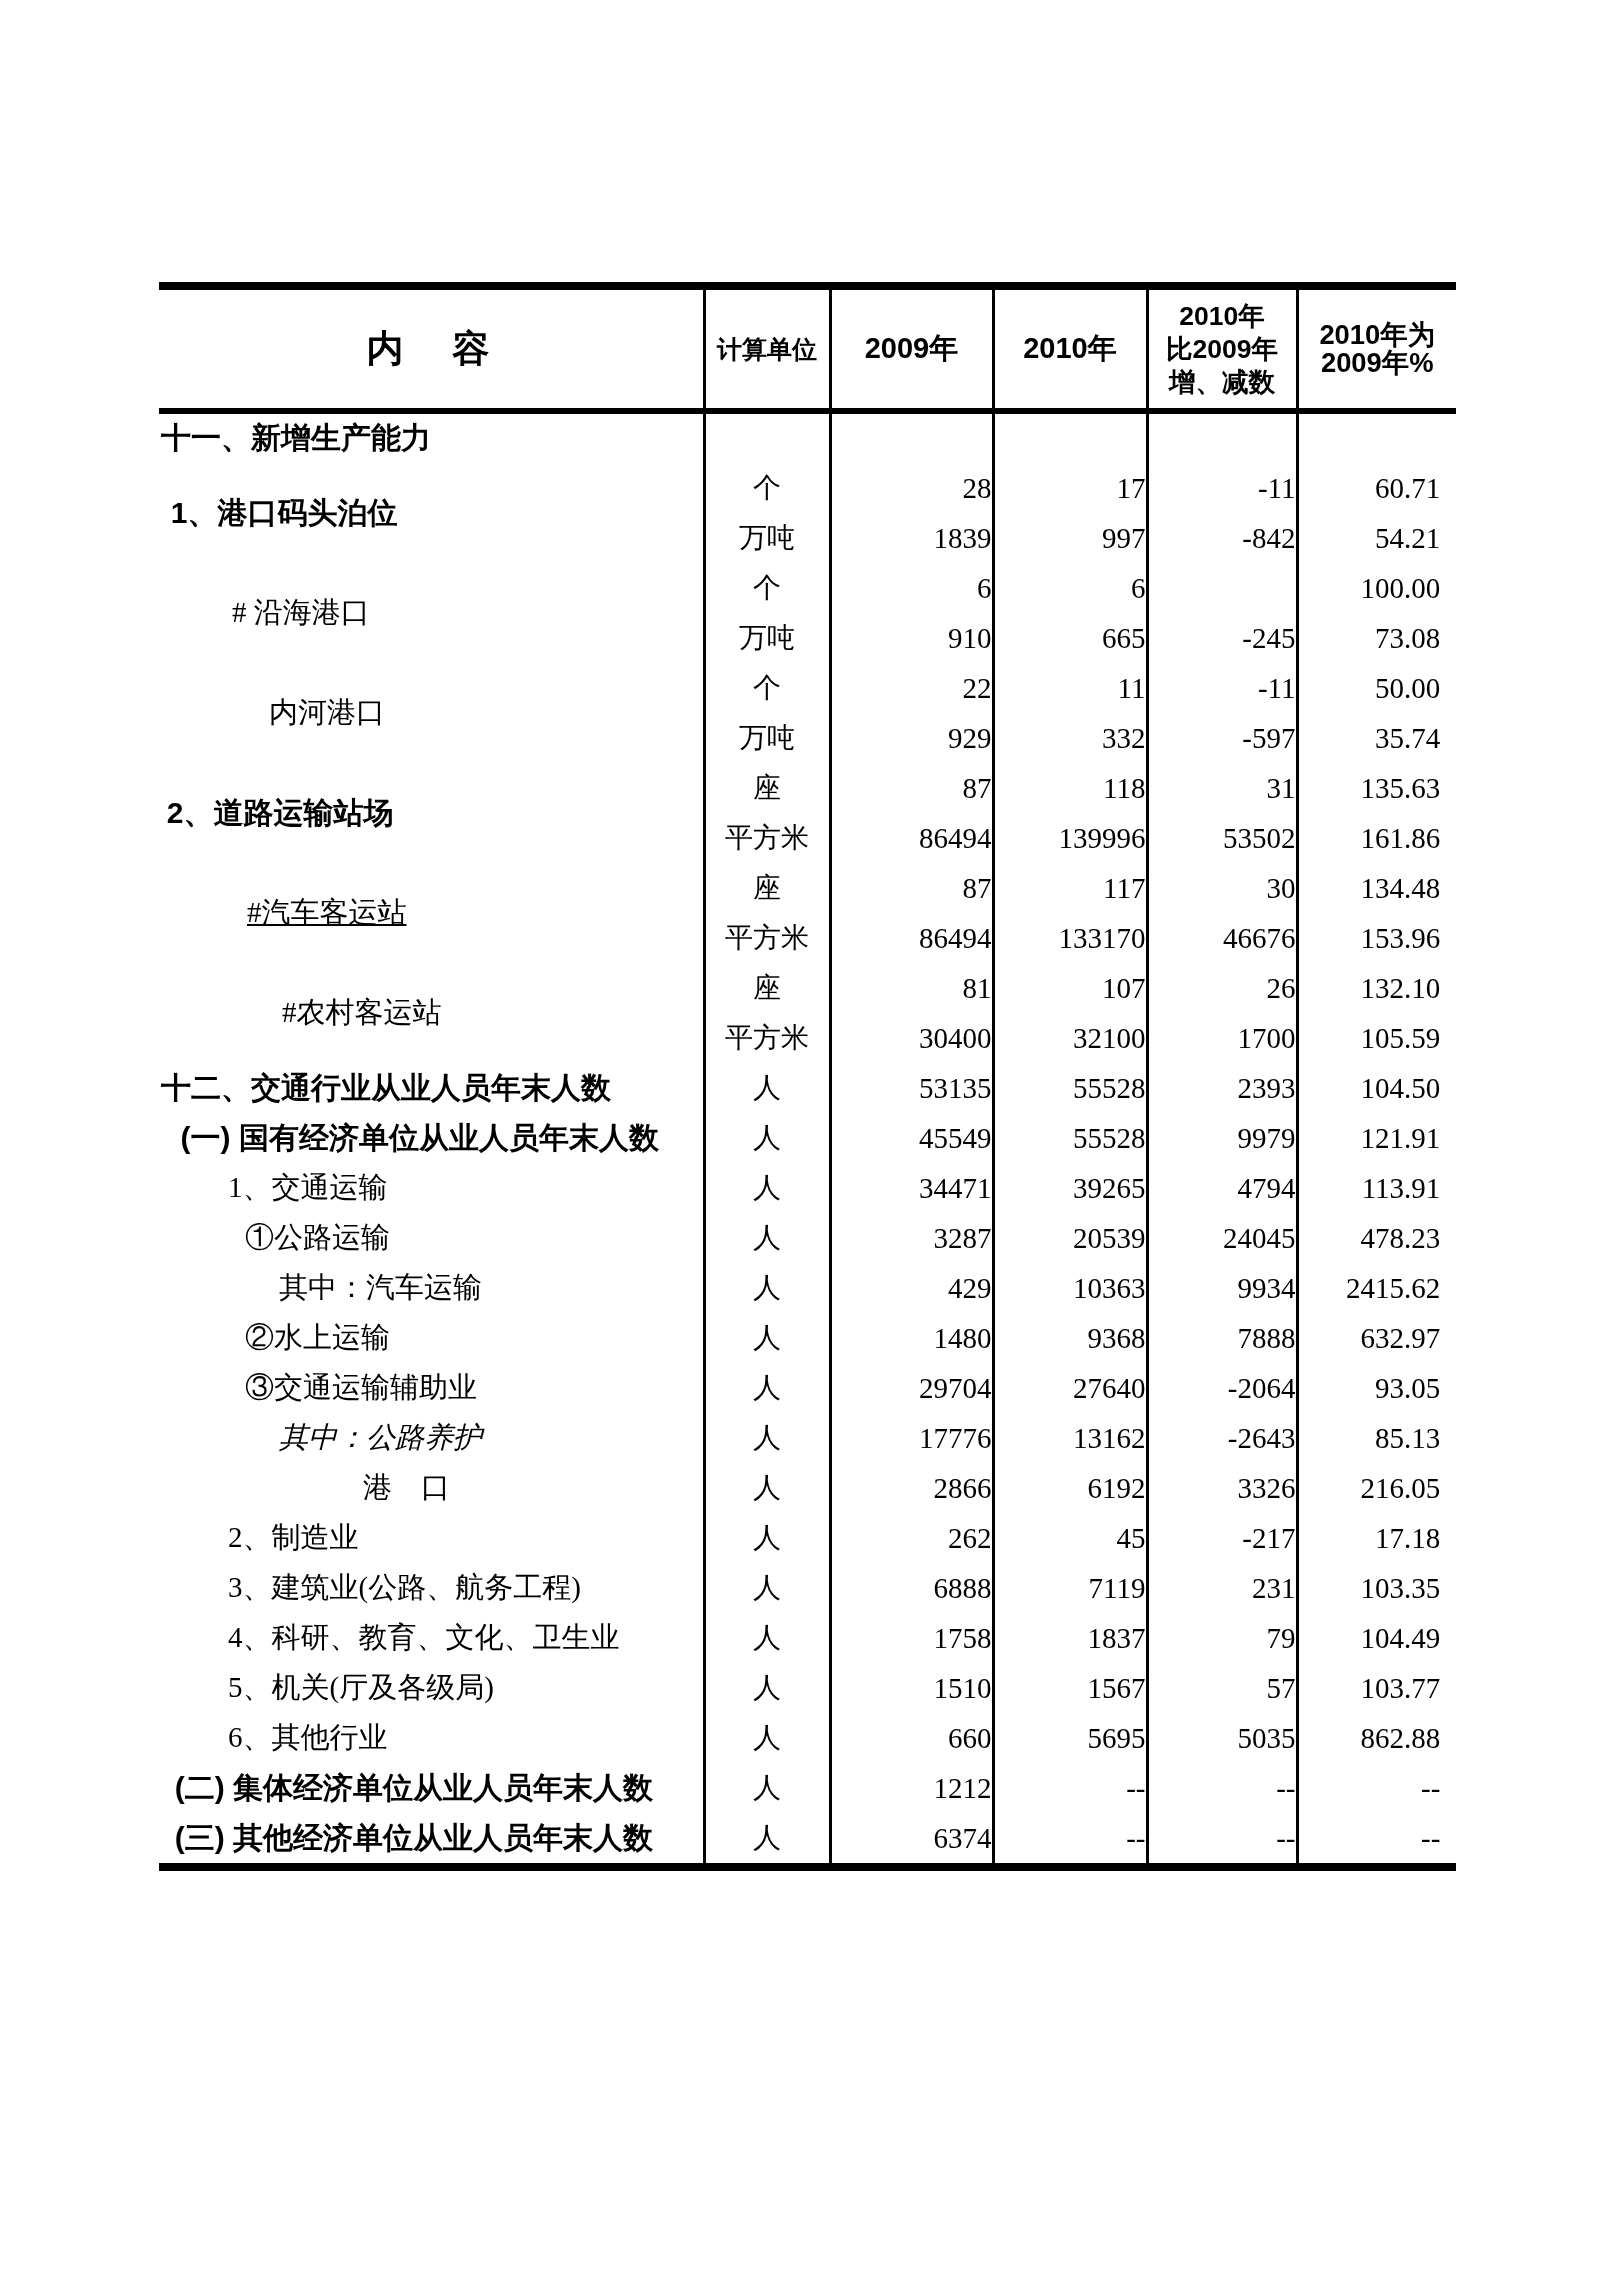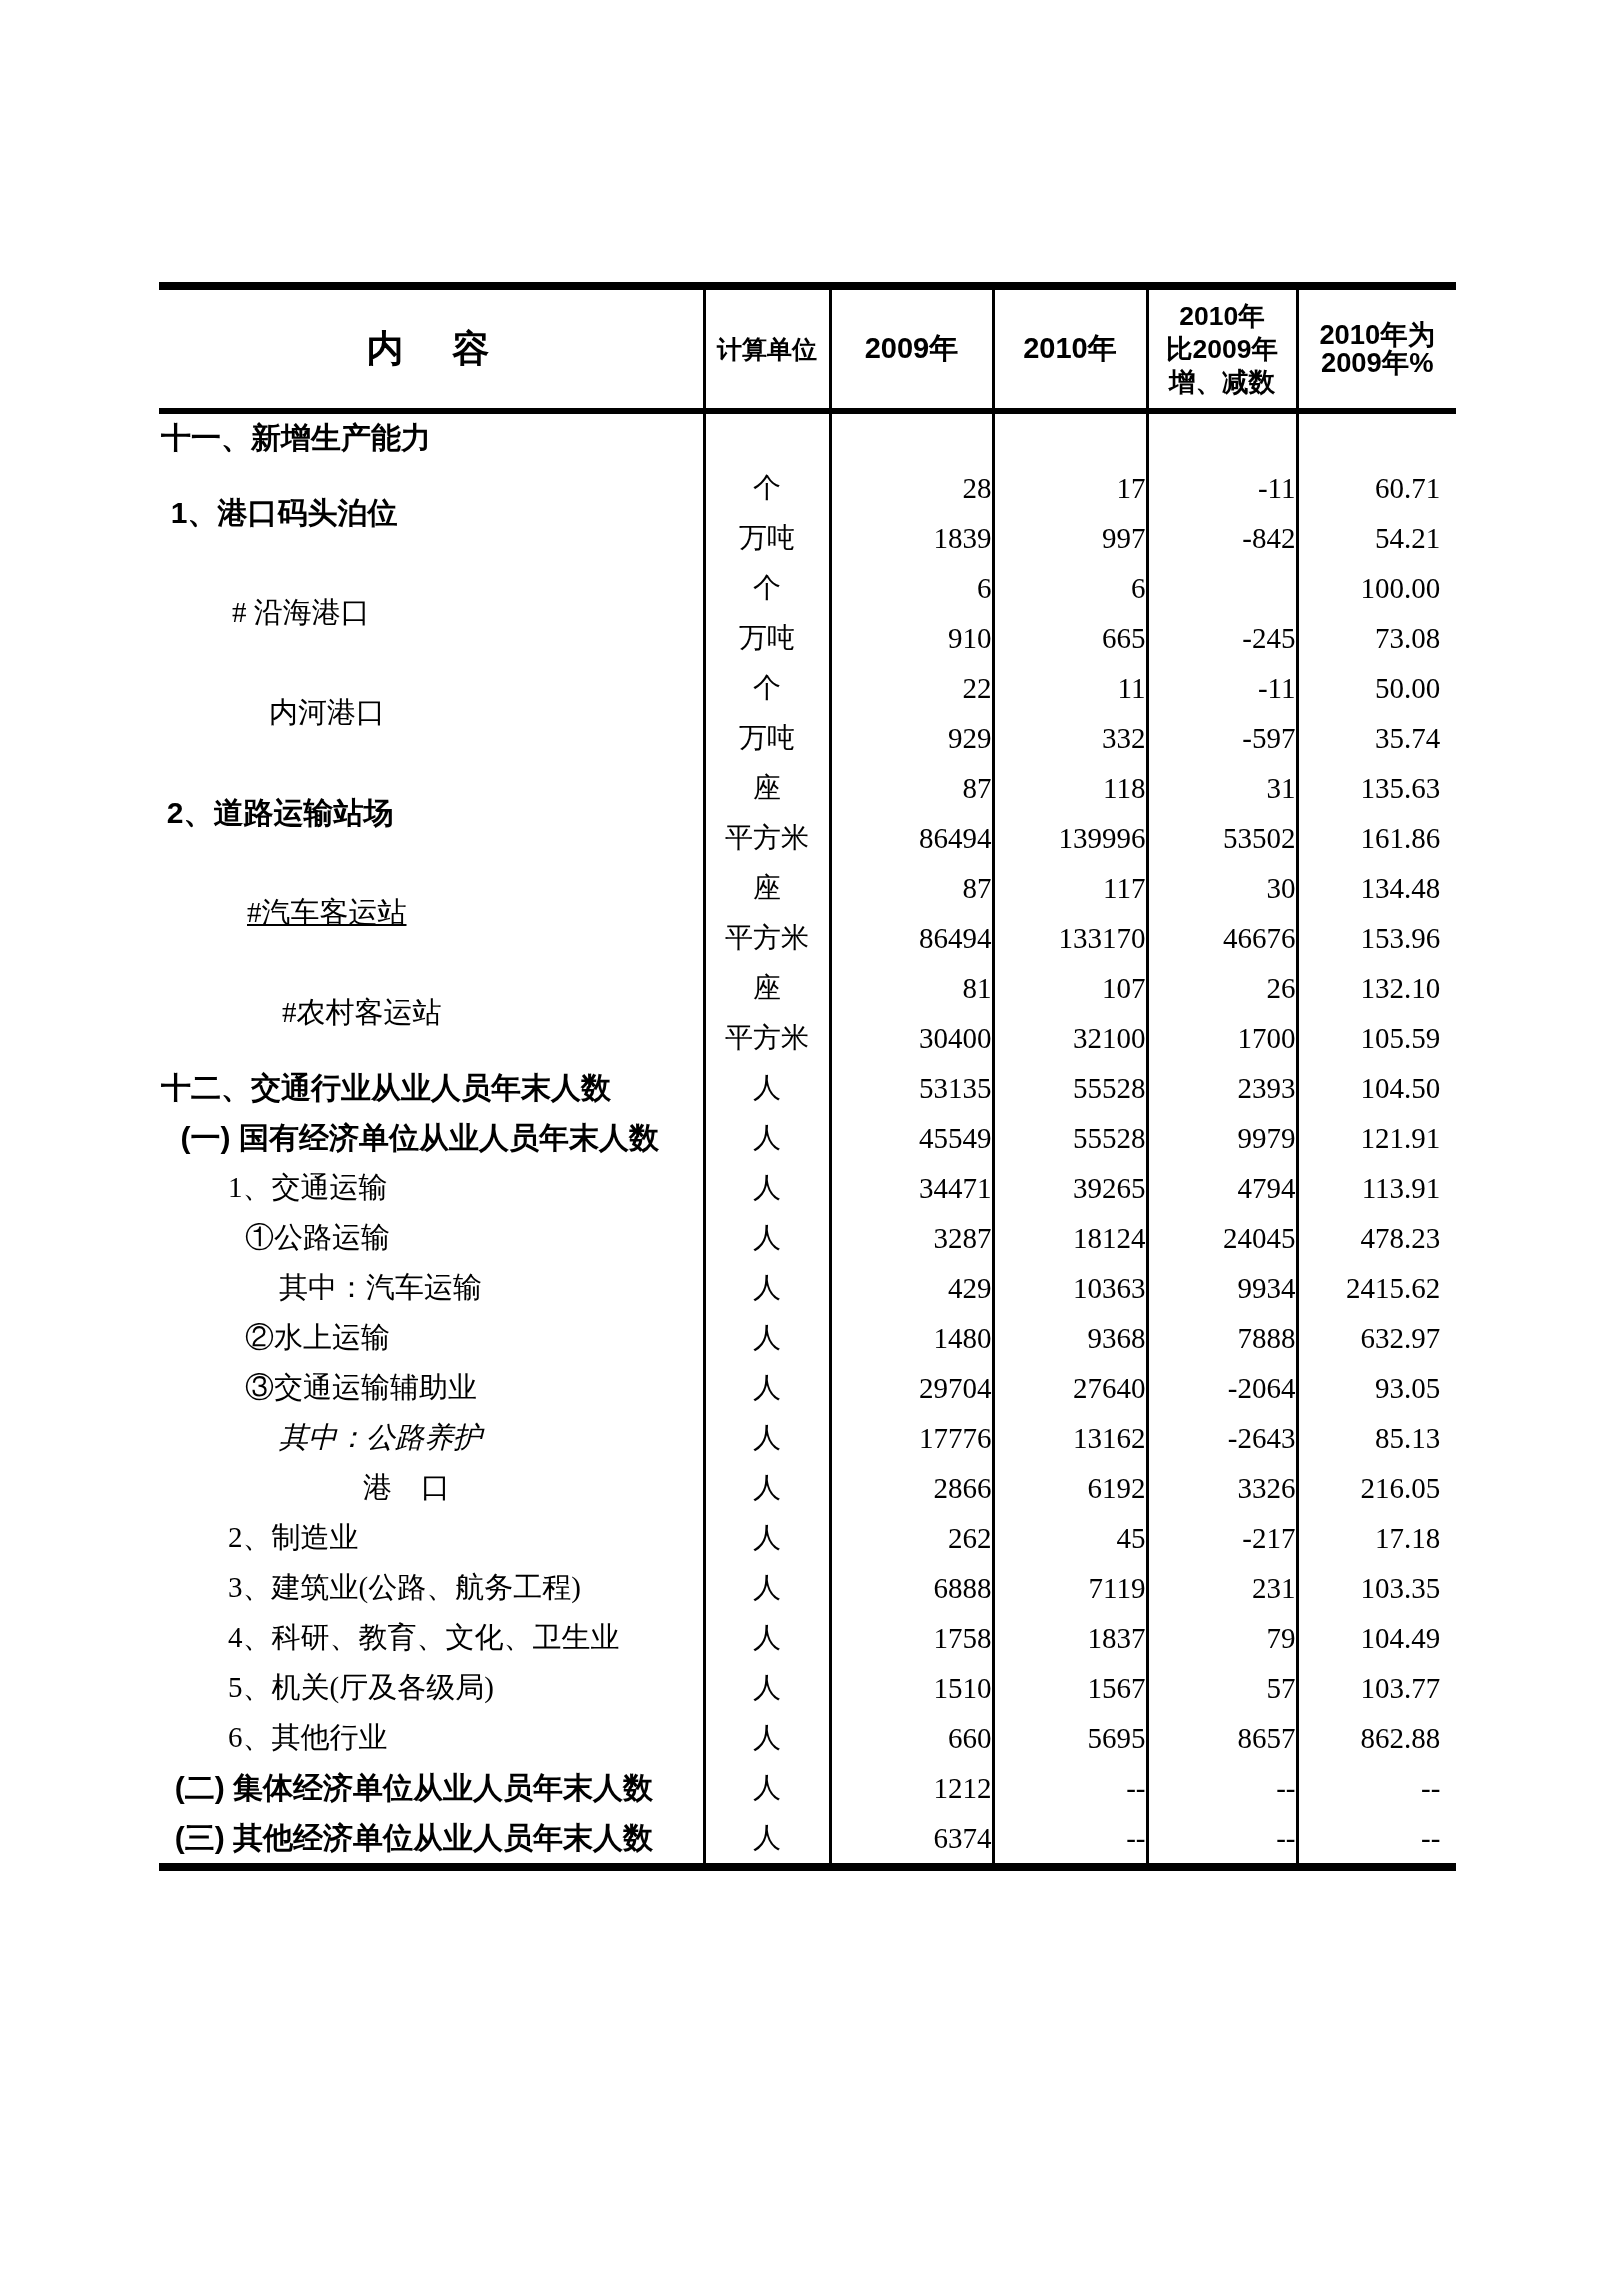--- a/index.html
+++ b/index.html
@@ -219,21 +219,21 @@
           <td class="unit vline">人</td>
           <td class="num vline">34471</td>
           <td class="num vline">39265</td>
           <td class="num vline">4794</td>
           <td class="num lastcol vline">113.91</td>
         </tr>
         <tr>
           <td class="label" style="padding-left: 86px;">①公路运输</td>
           <td class="unit vline">人</td>
           <td class="num vline">3287</td>
-          <td class="num vline">18124</td>
+          <td class="num vline">20539</td>
           <td class="num vline">24045</td>
           <td class="num lastcol vline">478.23</td>
         </tr>
         <tr>
           <td class="label" style="padding-left: 120px;">其中：汽车运输</td>
           <td class="unit vline">人</td>
           <td class="num vline">429</td>
           <td class="num vline">10363</td>
           <td class="num vline">9934</td>
           <td class="num lastcol vline">2415.62</td>
@@ -300,21 +300,21 @@
           <td class="num vline">1510</td>
           <td class="num vline">1567</td>
           <td class="num vline">57</td>
           <td class="num lastcol vline">103.77</td>
         </tr>
         <tr>
           <td class="label" style="padding-left: 69px;">6、其他行业</td>
           <td class="unit vline">人</td>
           <td class="num vline">660</td>
           <td class="num vline">5695</td>
-          <td class="num vline">8657</td>
+          <td class="num vline">5035</td>
           <td class="num lastcol vline">862.88</td>
         </tr>
         <tr>
           <td class="label b" style="padding-left: 15.7px;">(二) 集体经济单位从业人员年末人数</td>
           <td class="unit vline">人</td>
           <td class="num vline">1212</td>
           <td class="num vline">--</td>
           <td class="num vline">--</td>
           <td class="num lastcol vline">--</td>
         </tr>

